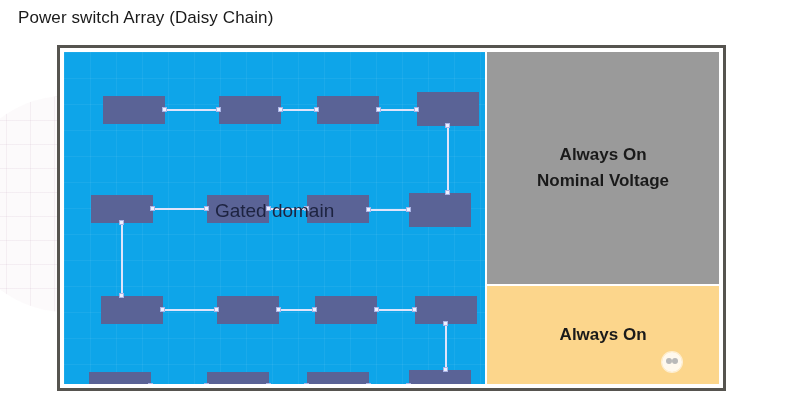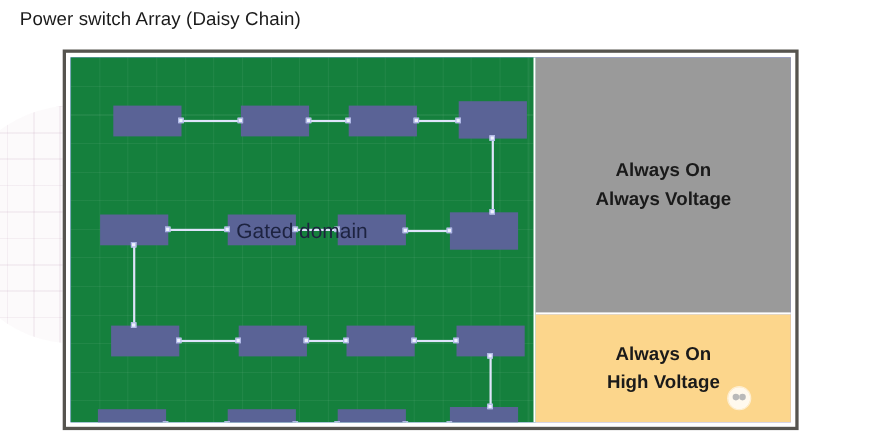--- a/index.html
+++ b/index.html
@@ -57,21 +57,21 @@
     z-index:2;
   }
   #canvas{
     position:relative; width:100%; height:100%;
     background:#8396f7; overflow:hidden;
   }
 
   
   #gated{
     position:absolute; left:0; top:0; width:64.6%; height:100%;
-    background:#15803d;
+    background:#0ea5e9;
     border-right:2px solid #ffffff;
     box-sizing:border-box;
     overflow:hidden;
   }
   #gated-grid{
     position:absolute; inset:0;
     background:
       repeating-linear-gradient(to right, rgba(255,255,255,.055) 0 1px, transparent 1px 26px),
       repeating-linear-gradient(to bottom, rgba(255,255,255,.055) 0 1px, transparent 1px 26px);
     pointer-events:none;
@@ -221,25 +221,24 @@
           <div class="sw" style="left: 345px; top: 318px; width: 62px; height: 32px; background: rgb(90, 99, 150);"></div>
           <div class="sw" style="left: 243px; top: 320px; width: 62px; height: 28px; background: rgb(90, 99, 150);"></div>
           <div class="sw" style="left: 143px; top: 320px; width: 62px; height: 28px; background: rgb(90, 99, 150);"></div>
           <div class="sw" style="left: 25px; top: 320px; width: 62px; height: 28px; background: rgb(90, 99, 150);"></div>
         </div>
       <div id="gated-label">Gated domain</div>
     </div>
 
     <div id="panel-nominal">
       <div class="panel-line">Always On</div>
-      <div class="panel-line">Always Voltage</div>
+      <div class="panel-line">Nominal Voltage</div>
     </div>
     <div id="panel-high">
       <div class="panel-line">Always On</div>
-      <div class="panel-line">High Voltage</div>
     </div>
 
   </div>
 </div>
 
 <div id="wm-wechat">
   <span id="wm-wechat-icon"></span>
 </div>
 
 </body></html>

